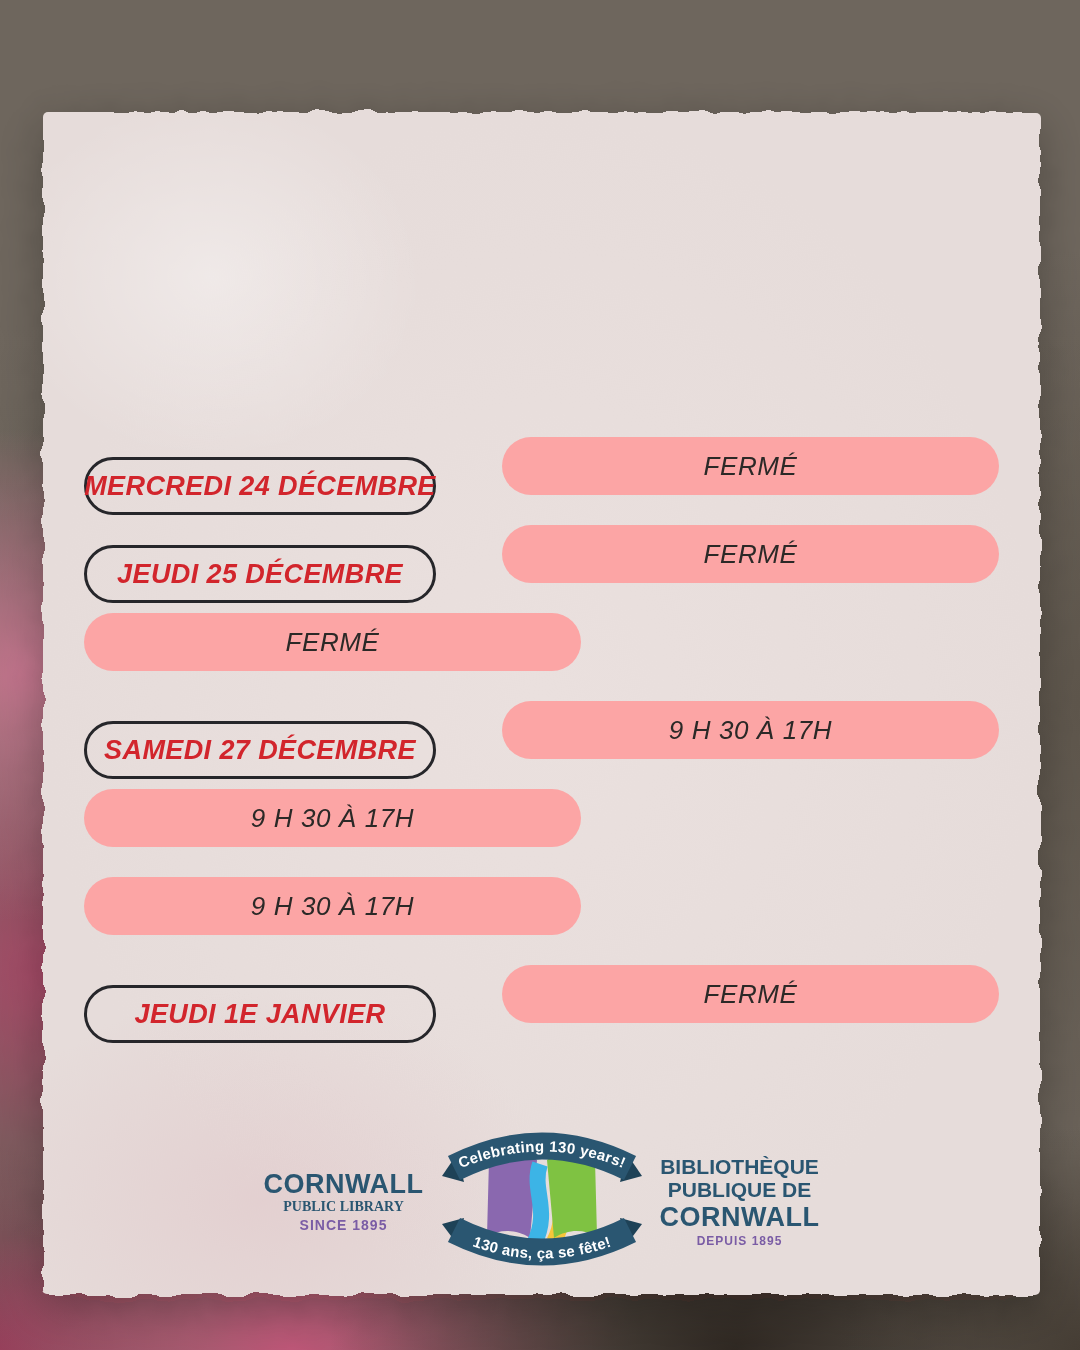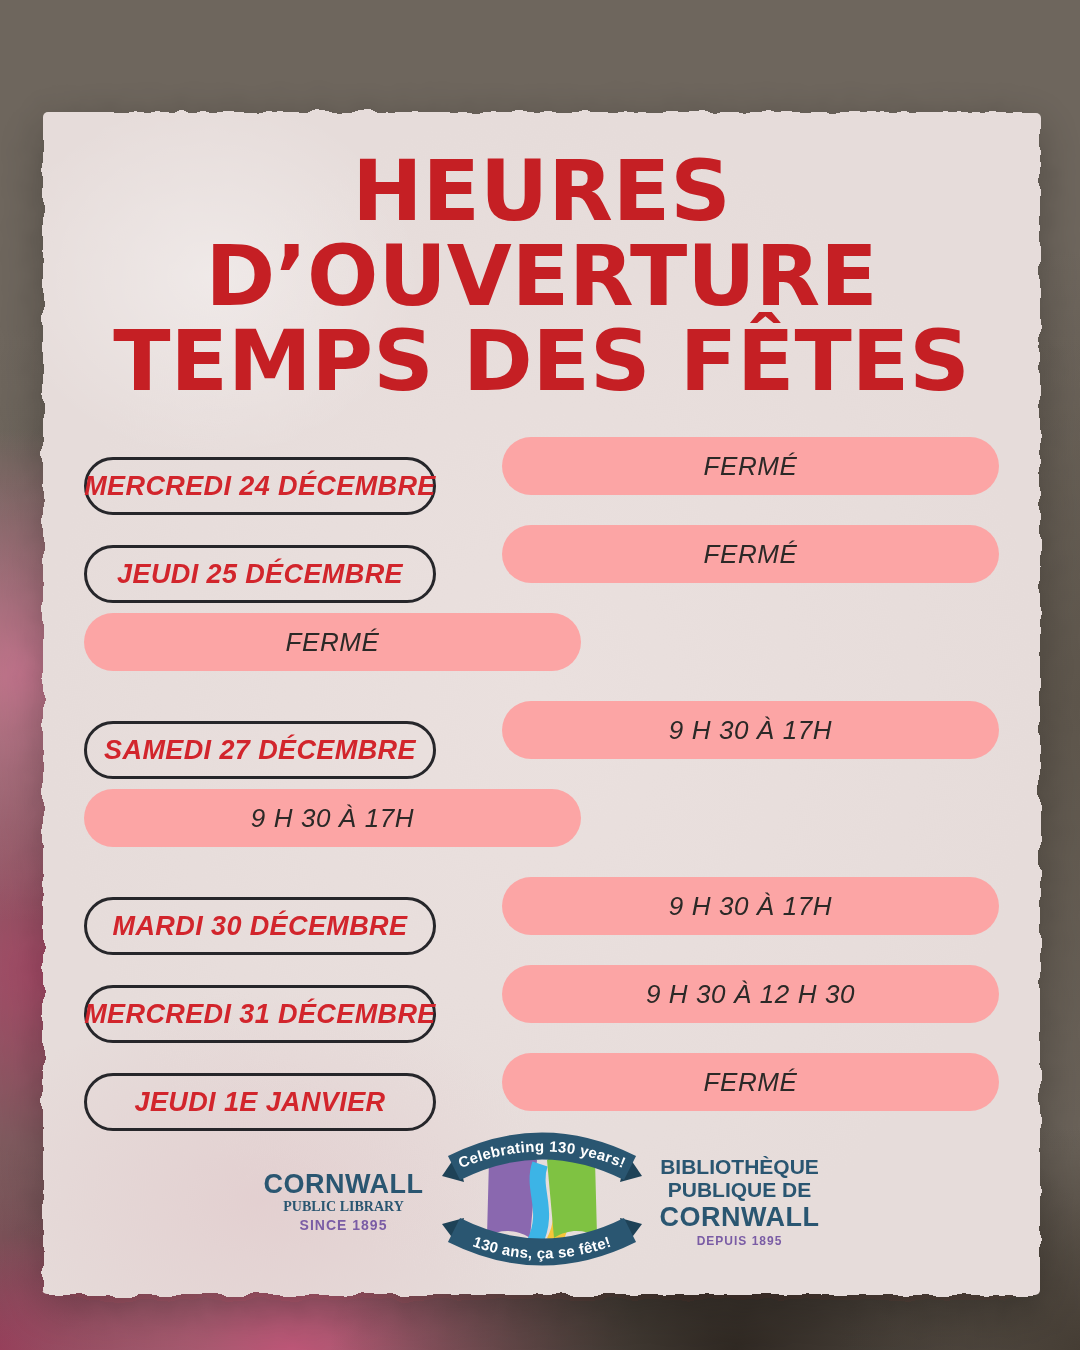--- a/index.html
+++ b/index.html
@@ -93,25 +93,20 @@
     <feTurbulence type="fractalNoise" baseFrequency="0.045" numOctaves="2" seed="8" result="n"></feTurbulence>
     <feDisplacementMap in="SourceGraphic" in2="n" scale="10"></feDisplacementMap>
   </filter>
 </svg>
 
 <div class="bg"></div>
 <div class="paper"></div>
 
 <div class="content">
 
-  <div class="title">
-    <div>HEURES</div>
-    <div>D’OUVERTURE</div>
-    <div>TEMPS DES FÊTES</div>
-  </div>
 
   <div class="rows">
     <div class="row">
       <div class="date-pill">
           <span>MERCREDI 24 DÉCEMBRE</span>
         </div>
       <div class="hours-pill">
           <span>FERMÉ</span>
         </div>
     </div>
@@ -135,33 +130,22 @@
       <div class="hours-pill">
           <span>9 H 30 À 17H</span>
         </div>
     </div>
     <div class="row">
       <div class="hours-pill">
           <span>9 H 30 À 17H</span>
         </div>
     </div>
     <div class="row">
-      <div class="date-pill">
-          <span>MARDI 30 DÉCEMBRE</span>
-        </div>
       <div class="hours-pill">
           <span>9 H 30 À 17H</span>
-        </div>
-    </div>
-    <div class="row">
-      <div class="date-pill">
-          <span>MERCREDI 31 DÉCEMBRE</span>
-        </div>
-      <div class="hours-pill">
-          <span>9 H 30 À 12 H 30</span>
         </div>
     </div>
     <div class="row">
       <div class="date-pill">
           <span>JEUDI 1E JANVIER</span>
         </div>
       <div class="hours-pill">
           <span>FERMÉ</span>
         </div>
     </div>

